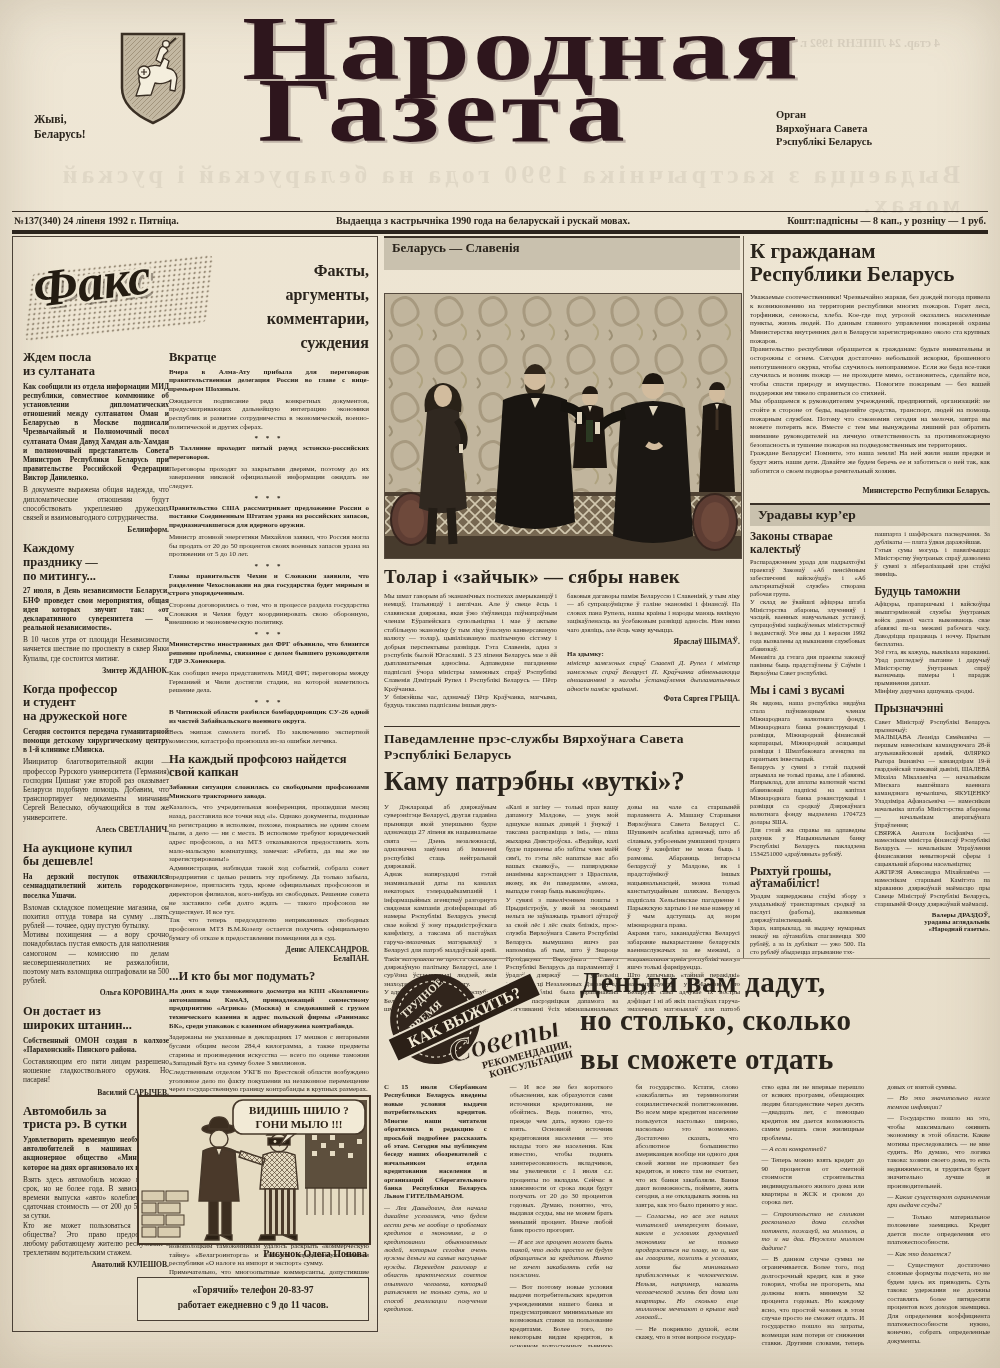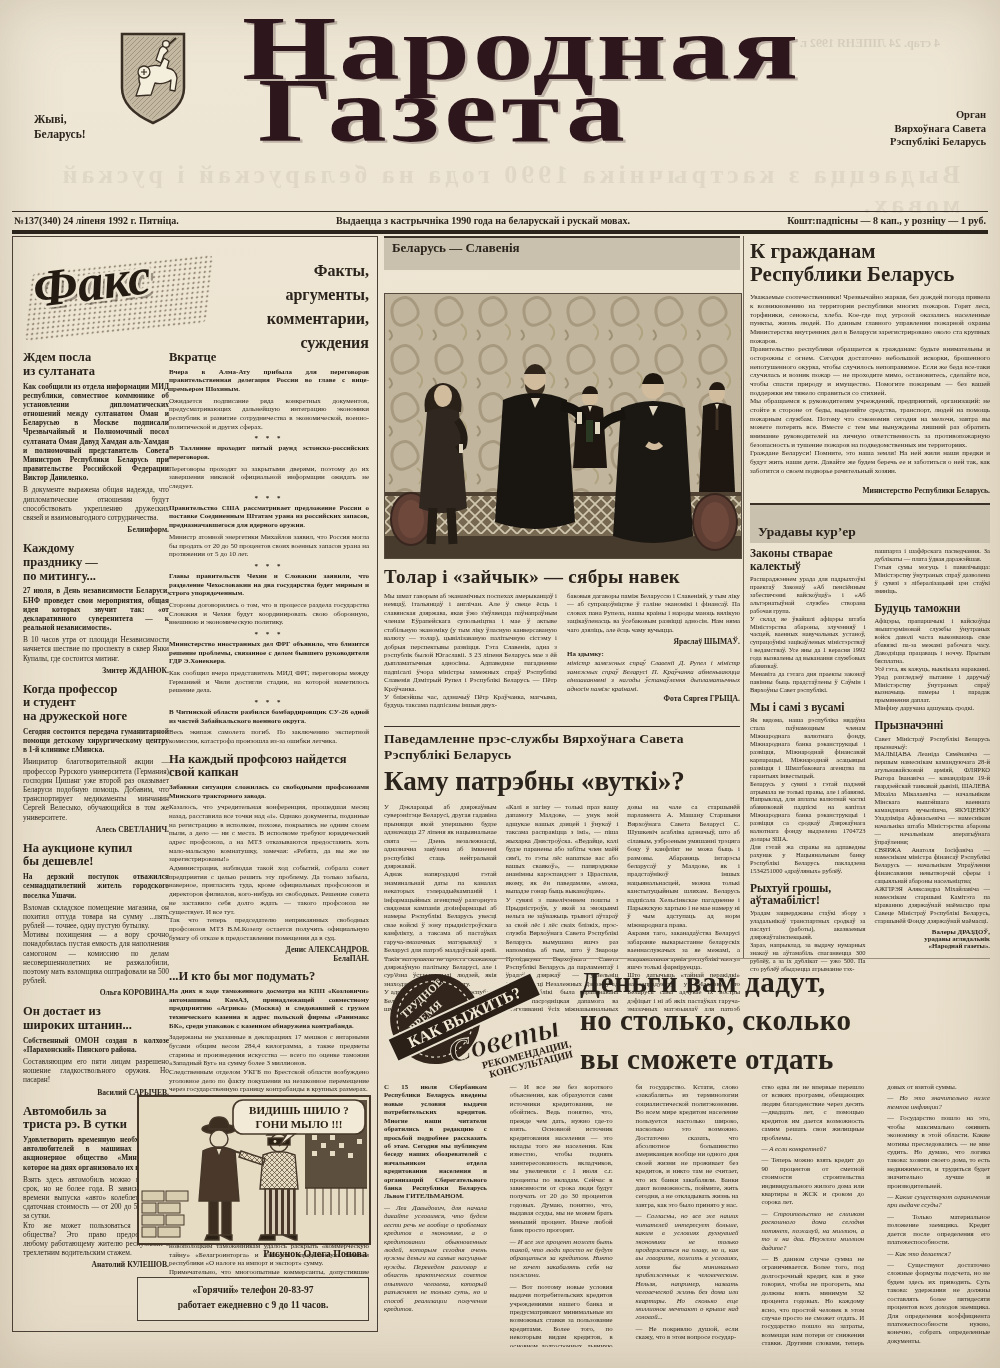--- a/index.html
+++ b/index.html
@@ -16,21 +16,21 @@
   .sep{text-align:center;font-weight:bold;letter-spacing:3px;font-size:7px;margin:2px 0;}
   
   .ghost{opacity:.13;transform:scaleX(-1);color:#4a4034;font-weight:bold;filter:blur(.4px);}
   .slogan{left:34px;top:112px;font-weight:bold;font-size:11.5px;line-height:1.3;}
   .emblem{left:116px;top:30px;}
   .nglogo{left:242px;top:2px;width:754px;color:#2e161d;
     font-weight:bold;line-height:1;
     text-shadow:2px 2px 0 rgba(46,22,29,.25);}
   .nglogo .l1{font-size:92px;letter-spacing:2px;transform:scaleX(1.32);transform-origin:left top;display:block;}
   .nglogo .l2{font-size:92px;letter-spacing:4px;transform:scaleX(1.28);transform-origin:left top;display:block;margin:-30px 0 0 16px;}
-  .organ{right:14px;top:108px;width:210px;text-align:right;font-weight:bold;font-size:10.5px;line-height:1.3;}
+  .organ{right:14px;top:108px;width:210px;text-align:left;font-weight:bold;font-size:10.5px;line-height:1.3;}
   .dateline{left:12px;top:211px;width:976px;border-top:1px solid #3a3128;border-bottom:4px solid #2b241d;
     display:flex;justify-content:space-between;align-items:center;padding:3px 2px 4px 2px;
     font-weight:bold;font-size:10px;box-sizing:border-box;}
   
   .fax-box{left:12px;top:236px;width:366px;height:1096px;border:1.5px solid #4a4036;
     padding:8px 8px 8px 10px;box-sizing:border-box;overflow:hidden;}
   .fax-head{display:flex;height:106px;}
   .fax-logo{position:relative;width:200px;height:100px;}
   .fax-logo .dots{position:absolute;left:6px;top:18px;width:180px;height:70px;
     background:radial-gradient(#7a6c57 1px,transparent 1.4px);background-size:5px 5px;
@@ -66,21 +66,21 @@
   .pr-art{display:flex;gap:9px;height:208px;overflow:hidden;}
   .pr-art>div{flex:1;}
   .pr-art .bt{font-size:6.8px;}
   .vline{left:743px;top:236px;width:1px;height:722px;background:#6f6453;}
   
   .right-col{left:750px;top:240px;width:240px;}
   .h-citizens{font-weight:bold;font-size:21px;line-height:1.1;margin:0 0 7px 0;}
   .citizens-body{height:192px;overflow:hidden;}
   .citizens-body .bt{font-size:7px;}
   .courier-bar{background:#c9c1ae;border-top:2px solid #3a3128;font-weight:bold;font-size:13.5px;
-    padding:19px 8px 3px 8px;margin:8px 0 2px 0;}
+    padding:2px 8px 3px 8px;margin:8px 0 2px 0;}
   .courier{display:flex;gap:9px;height:436px;overflow:hidden;}
   .courier>div{flex:1;}
   .courier .bt{font-size:6.5px;line-height:1.22;}
   .hC{font-weight:bold;font-size:11.5px;line-height:1.08;margin:7px 0 3px 0;}
   .courier .sig{font-size:6.8px;}
   
   .money{left:384px;top:958px;width:606px;border-top:1px solid #9a8f7c;padding-top:4px;}
   .money-head{position:relative;height:112px;}
   .stamp{position:absolute;left:0;top:0;}
   .h-money{margin:0 0 0 196px;font-weight:bold;font-size:29px;line-height:1.32;letter-spacing:.5px;}

